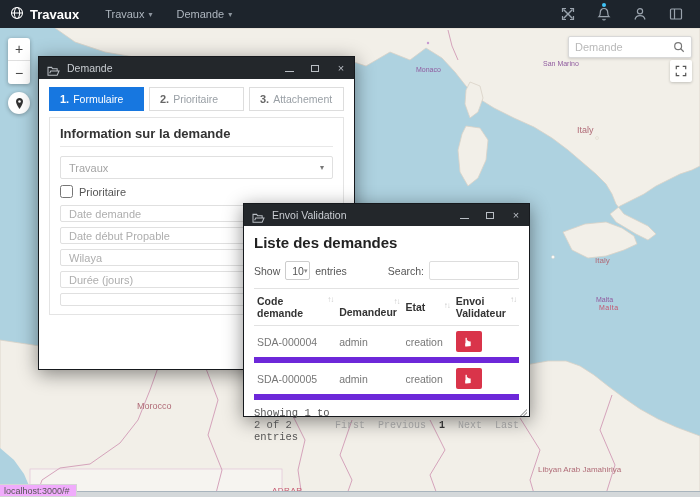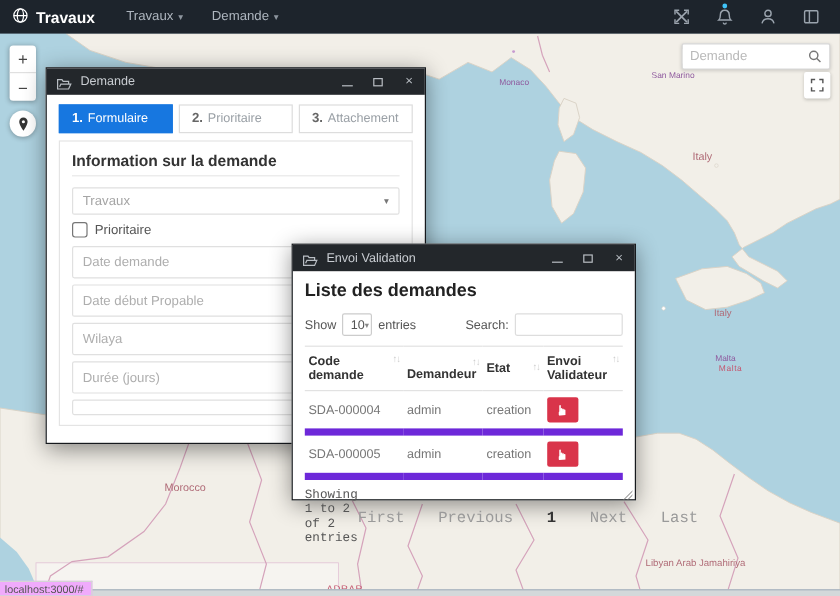--- a/index.html
+++ b/index.html
@@ -81,21 +81,21 @@
   .form-panel { border:1px solid #e4e4e4; padding:8px 10px; }
   .form-title { font-size:13px; font-weight:bold; color:#333; padding-bottom:5px;
                 border-bottom:1px solid #e8e8e8; margin-bottom:9px; }
   .fake-select { height:23px; border:1px solid #e0e0e0; border-radius:2px; display:flex;
                  align-items:center; padding:0 8px; font-size:11px; color:#a5a5a5;
                  margin-bottom:6px; cursor:pointer; }
   .fake-select .caret { margin-left:auto; font-size:8px; color:#777; }
   .chk-row { display:flex; align-items:center; gap:6px; margin-bottom:7px; }
   .chk-row input { width:13px; height:13px; accent-color:#1777e0; }
   .chk-row label { font-size:11px; color:#555; }
-  .f-input { width:100%; height:27px; border:1px solid #e0e0e0; border-radius:2px; font-size:11px;
+  .f-input { width:100%; height:17px; border:1px solid #e0e0e0; border-radius:2px; font-size:11px;
              color:#555; padding:0 8px; outline:none; display:block; margin-bottom:5px;
              font-family:inherit; }
   .f-input::placeholder { color:#aeaeae; }
   .f-input.thin { height:13px; margin-bottom:0; }
   .dlg-footer { display:flex; justify-content:flex-end; margin-top:5px; }
   .btn-secondary { background:#858c93; color:#fff; border:0; border-radius:3px; font-size:11px;
                    padding:5px 13px; cursor:pointer; font-family:inherit; }
 
   
   #dlg-envoi { left:243px; top:203px; width:287px; height:214px; z-index:30; }
@@ -111,21 +111,21 @@
       border-radius:2px; outline:none; font-size:10.5px; padding:0 5px; font-family:inherit; }
   table.dt { width:100%; border-collapse:collapse; font-size:10.5px; }
   table.dt th { text-align:left; font-weight:bold; color:#333; padding:6px 3px;
                 border-top:1px solid #e2e2e2; border-bottom:1px solid #e2e2e2; cursor:pointer; }
   table.dt th .sort { float:right; font-size:8px; color:#ccc; letter-spacing:-1px; }
   table.dt td { color:#777; padding:5px 3px; border-bottom:6px solid #6d28d9; }
   .btn-danger { width:26px; height:21px; background:#d9344a; border:0; border-radius:2px;
                 color:#fff; cursor:pointer; display:flex; align-items:center; justify-content:center; }
   .btn-danger .hand { display:inline-block; transform:rotate(-90deg); font-size:12px; line-height:1; }
   .tbl-footer { display:flex; align-items:center; font-size:10.5px; color:#555; margin-top:7px;font-family:Liberation Mono, monospace; }
-  .paging { margin-left:auto; display:flex; align-items:flex-end; gap:28px; font-size:13px;
+  .paging { margin-left:auto; display:flex; align-items:flex-end; gap:13px; font-size:10px;
             color:#9a9a9a; }
   .paging .pg { cursor:pointer; }
   .paging .pg.current { color:#333; font-weight:bold; }
   .resize-corner { position:absolute; right:2px; bottom:2px; width:8px; height:8px;
                    background:linear-gradient(135deg, transparent 55%, #b9b9b9 55%, #b9b9b9 65%,
                    transparent 65%, transparent 75%, #b9b9b9 75%, #b9b9b9 85%, transparent 85%);
                    cursor:nwse-resize; }
 </style>
 </head>
 <body>

